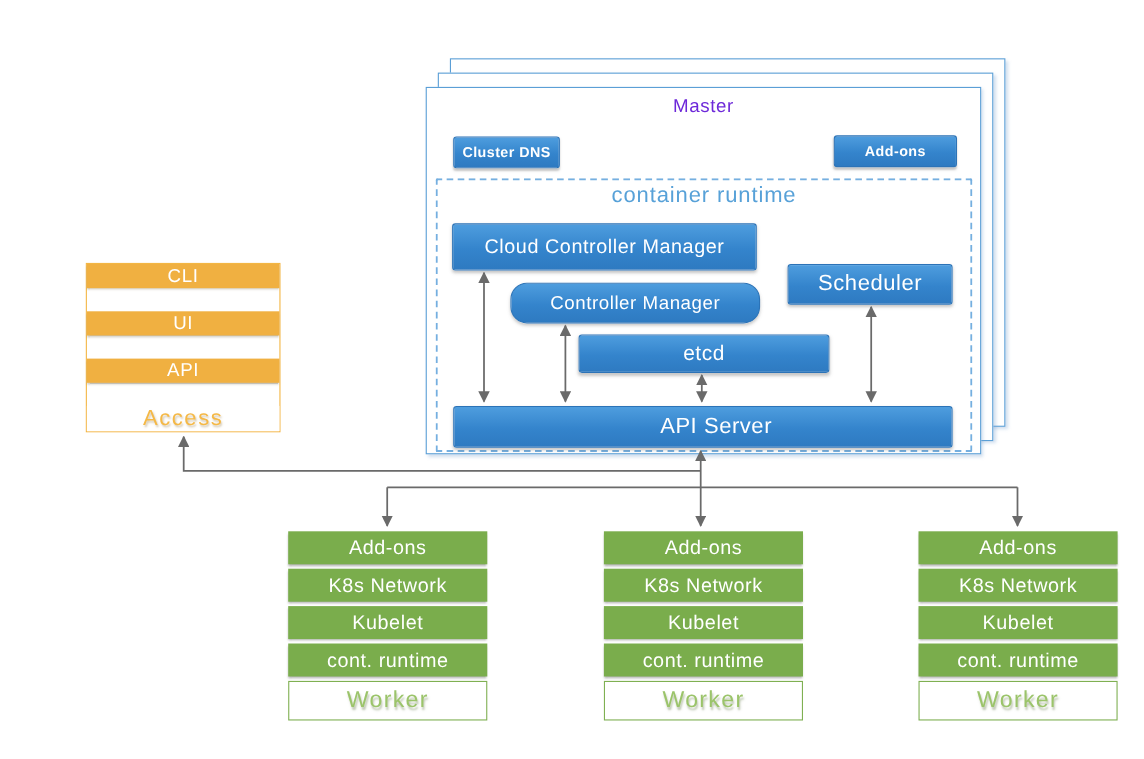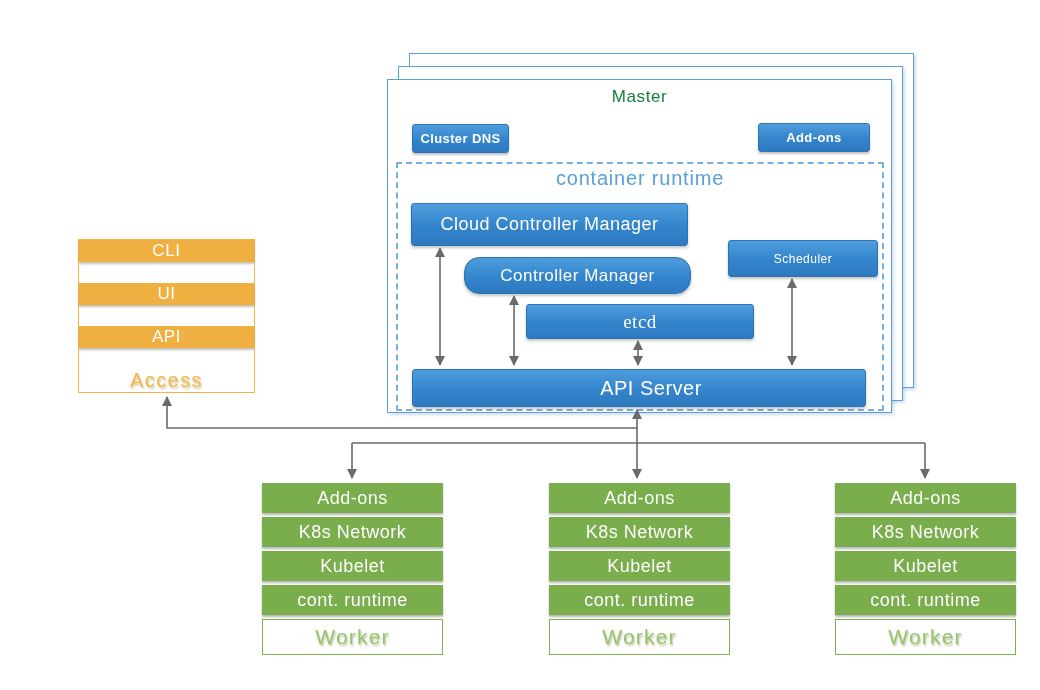--- a/index.html
+++ b/index.html
@@ -10,21 +10,21 @@
   
   .panel{
     position:absolute;background:#fff;border:1.5px solid #5B9FD6;
     box-shadow:2px 2px 3px rgba(120,160,205,.35);box-sizing:border-box;
   }
   .panel.back {left:409px;top:53px;width:505px;height:335px;}
   .panel.mid  {left:398px;top:66px;width:505px;height:335px;}
   .panel.front{left:387px;top:79px;width:505px;height:334px;}
   .master-title{
     position:absolute;top:7px;left:0;width:100%;text-align:center;
-    color:#15803d;font-size:17px;letter-spacing:.6px;
+    color:#6d28d9;font-size:17px;letter-spacing:.6px;
   }
   .btn{
     position:absolute;height:29px;border-radius:3px;color:#fff;font-size:13px;
     letter-spacing:.4px;display:flex;align-items:center;justify-content:center;
     background:linear-gradient(180deg,#4E9DDE 0%,#3484CC 55%,#2E7AC1 100%);
     border:1px solid #2C73B7;box-shadow:0 2px 2px rgba(90,90,90,.35);box-sizing:border-box;font-weight:bold;
   }
   .btn.cluster-dns{left:24px;top:44px;width:97px;}
   .btn.addons{left:370px;top:43px;width:112px;}
   .runtime-box{
@@ -36,22 +36,22 @@
     color:#57A1D8;font-size:20px;letter-spacing:.8px;
   }
   .bluebox{
     position:absolute;border-radius:3px;color:#fff;display:flex;align-items:center;
     justify-content:center;letter-spacing:.5px;box-sizing:border-box;
     background:linear-gradient(180deg,#4E9DDE 0%,#3484CC 55%,#2E7AC1 100%);
     border:1px solid #2C73B7;box-shadow:0 2px 3px rgba(90,90,90,.35);
   }
   .bluebox.ccm      {left:13px;top:39px;width:277px;height:43px;font-size:18px;}
   .bluebox.cm       {left:66px;top:93px;width:227px;height:37px;font-size:17px;border-radius:15px;}
-  .bluebox.scheduler{left:318px;top:76px;width:150px;height:37px;font-size:12px;margin-left:12px;}
-  .bluebox.etcd     {left:128px;top:140px;width:228px;height:35px;font-size:19px;font-family:Liberation Serif, serif;}
+  .bluebox.scheduler{left:318px;top:76px;width:150px;height:37px;font-size:20px;}
+  .bluebox.etcd     {left:128px;top:140px;width:228px;height:35px;font-size:19px;}
   .bluebox.api      {left:14px;top:205px;width:454px;height:38px;font-size:20px;padding-left:24px;}
   
   .access-stack{
     position:absolute;left:78px;top:239px;width:177px;height:154px;
     border:1px solid #F3B644;background:#fff;box-sizing:border-box;
     display:flex;flex-direction:column;gap:18px;
   }
   .access-stack .bar{
     height:32px;margin-bottom:3px;background:#F0B041;color:#fff;font-size:17px;
     letter-spacing:.6px;display:flex;align-items:center;justify-content:center;

